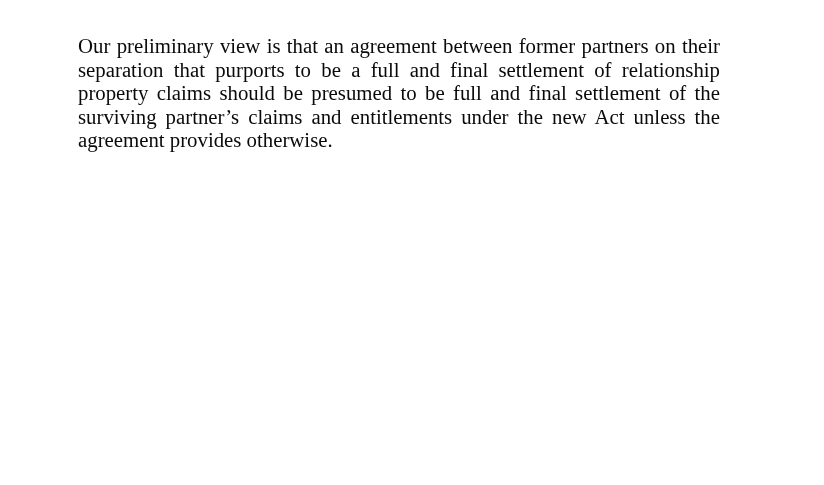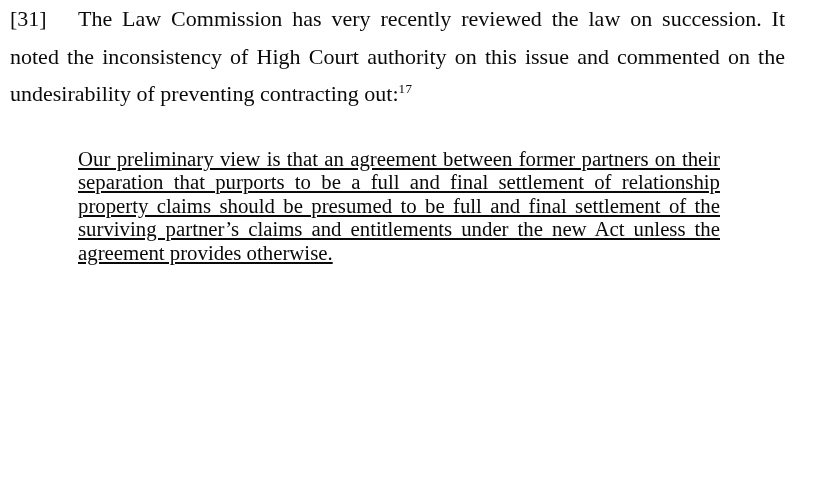--- a/index.html
+++ b/index.html
@@ -41,29 +41,27 @@
     margin: 30px 0 28px 68px;
     width: 642px;
     font-size: 20.8px;
     line-height: 23.5px;
     text-align: justify;
     text-align-last: left;
   }
   .para-section:nth-of-type(2) .quote {
     margin-top: 34px;
     margin-bottom: 0;
-    text-decoration: underline;
   }
 </style>
 </head>
 <body>
 
 <main class="content">
 
   <section class="para-section">
-    <p class="para"><span class="para-number">[31]</span><span>The Law Commission has very recently reviewed the law on succession. It noted the inconsistency of High Court authority on this issue and commented on the undesirability of preventing contracting out:</span><sup class="footnote-ref">17</sup></p>
   </section>
 
   <section class="para-section">
     <blockquote class="quote">Our preliminary view is that an agreement between former partners on their separation that purports to be a full and final settlement of relationship property claims should be presumed to be full and final settlement of the surviving partner’s claims and entitlements under the new Act unless the agreement provides otherwise.</blockquote>
   </section>
 
 </main>
 
 </body></html>

